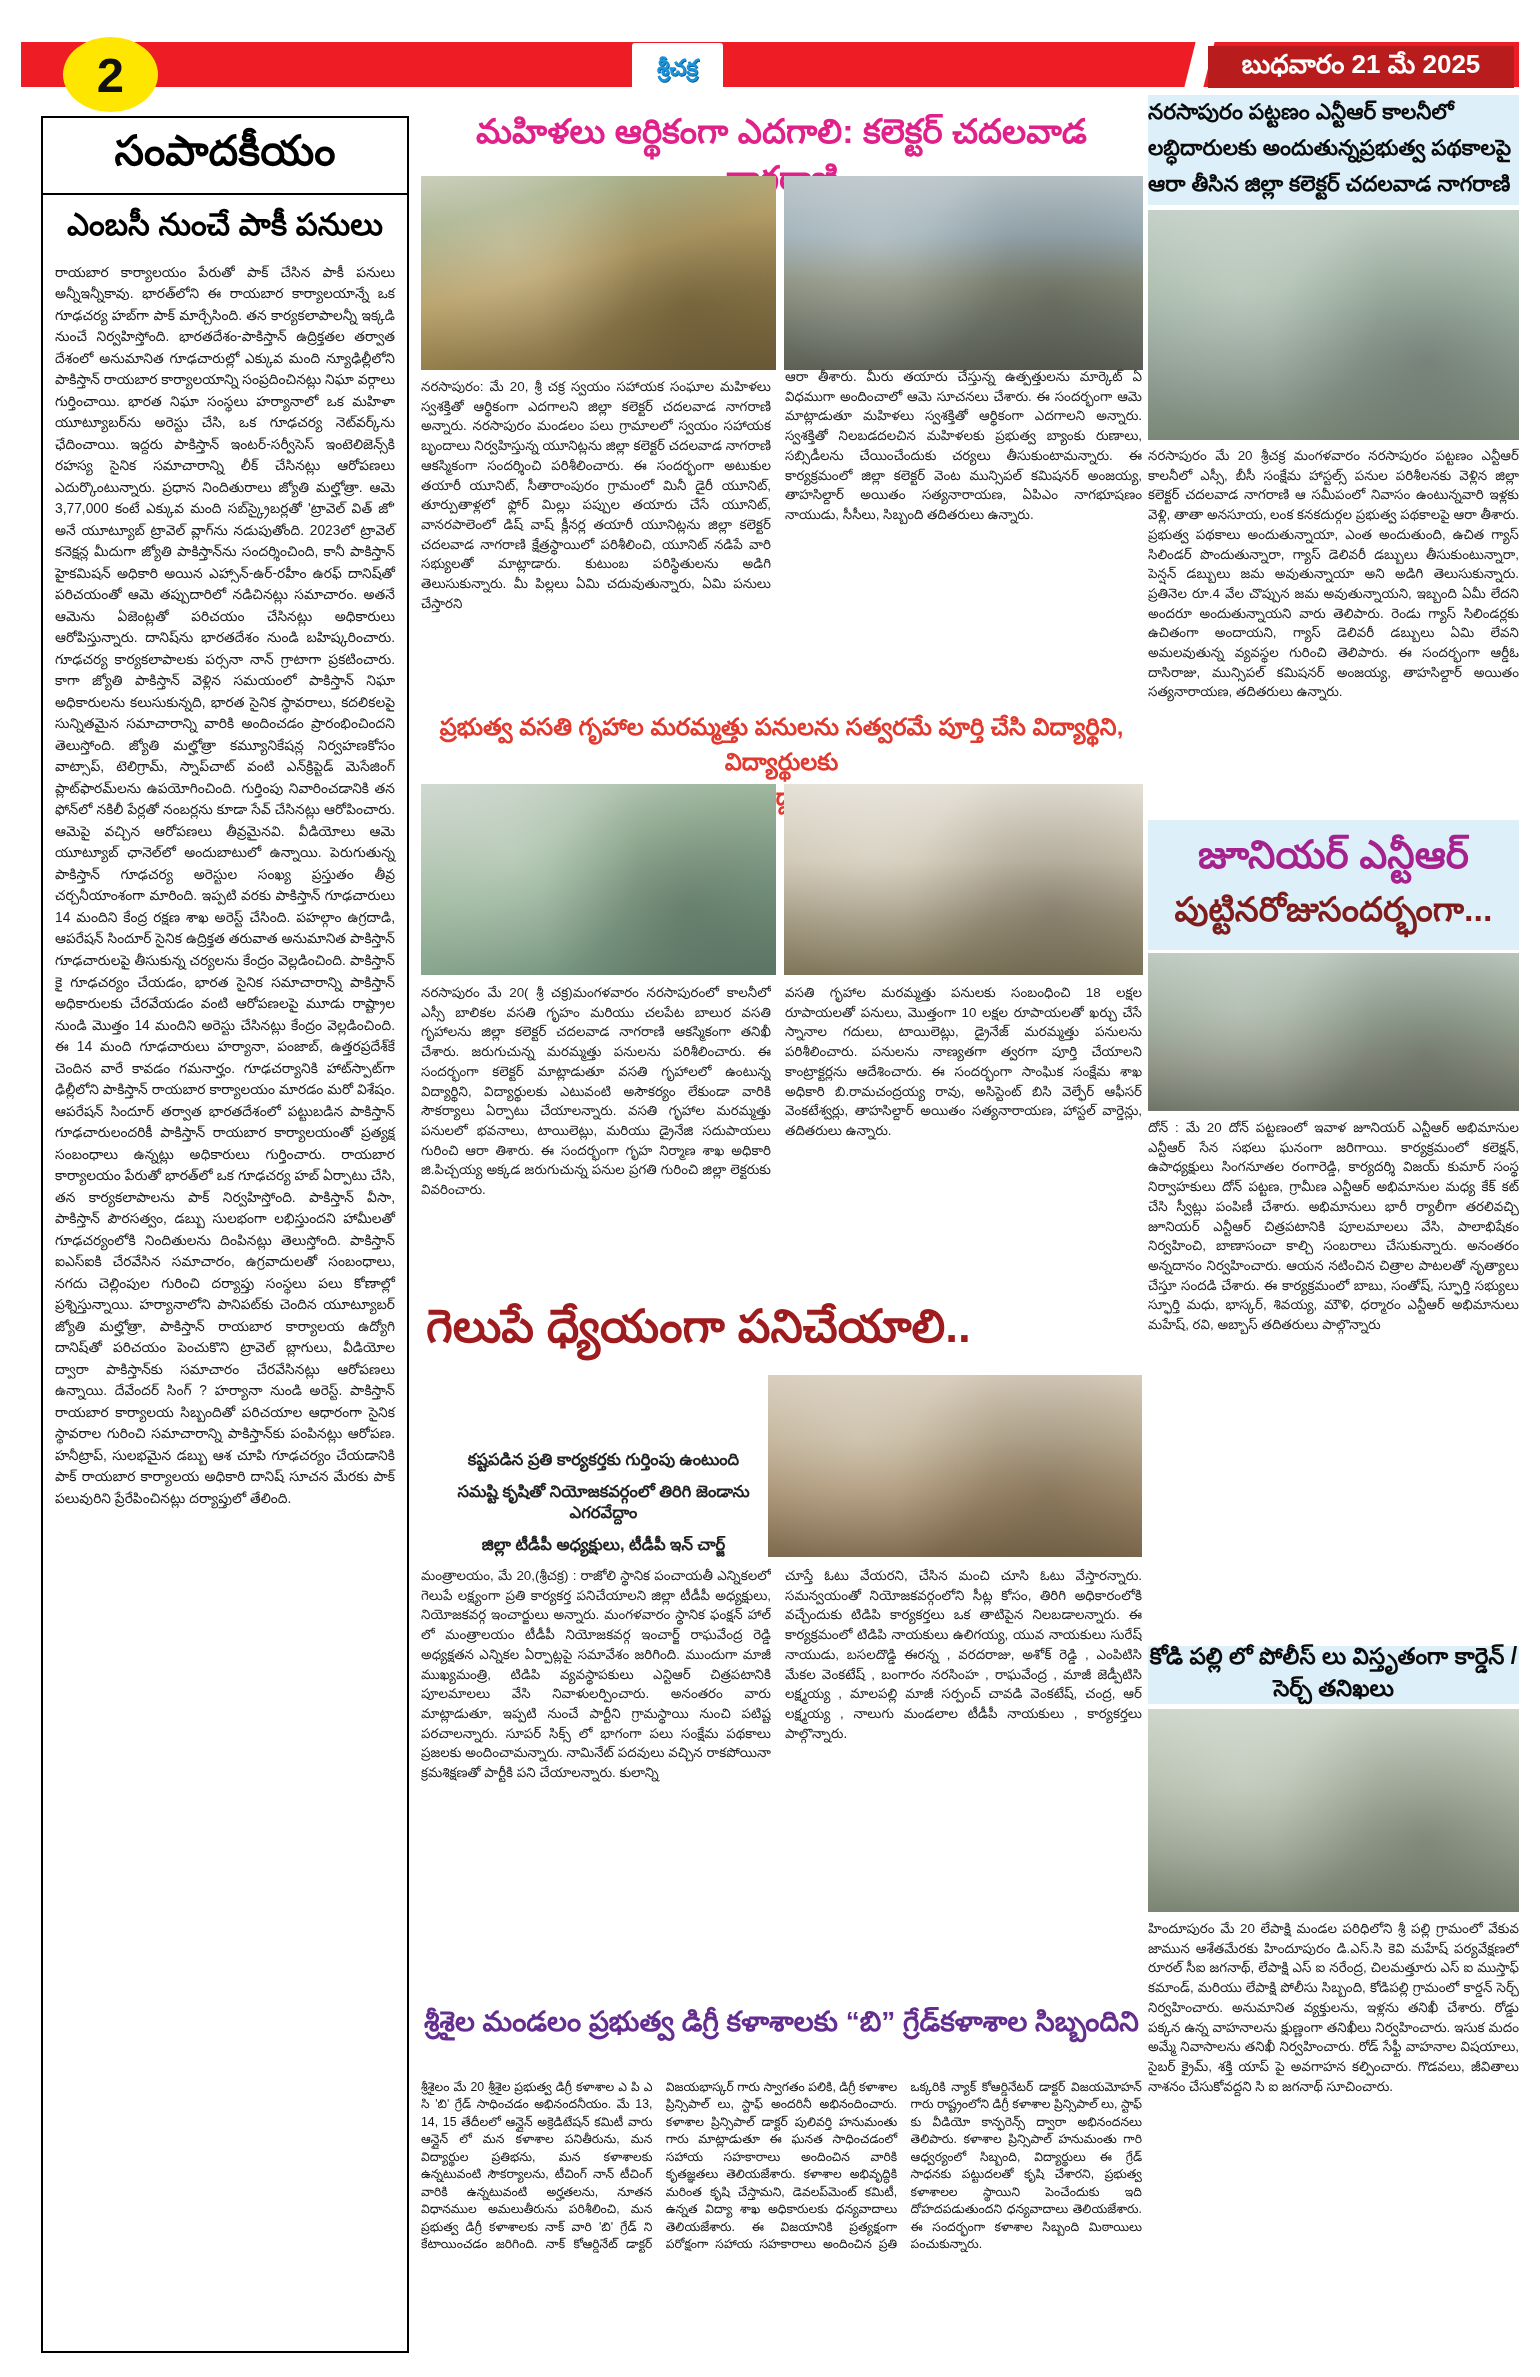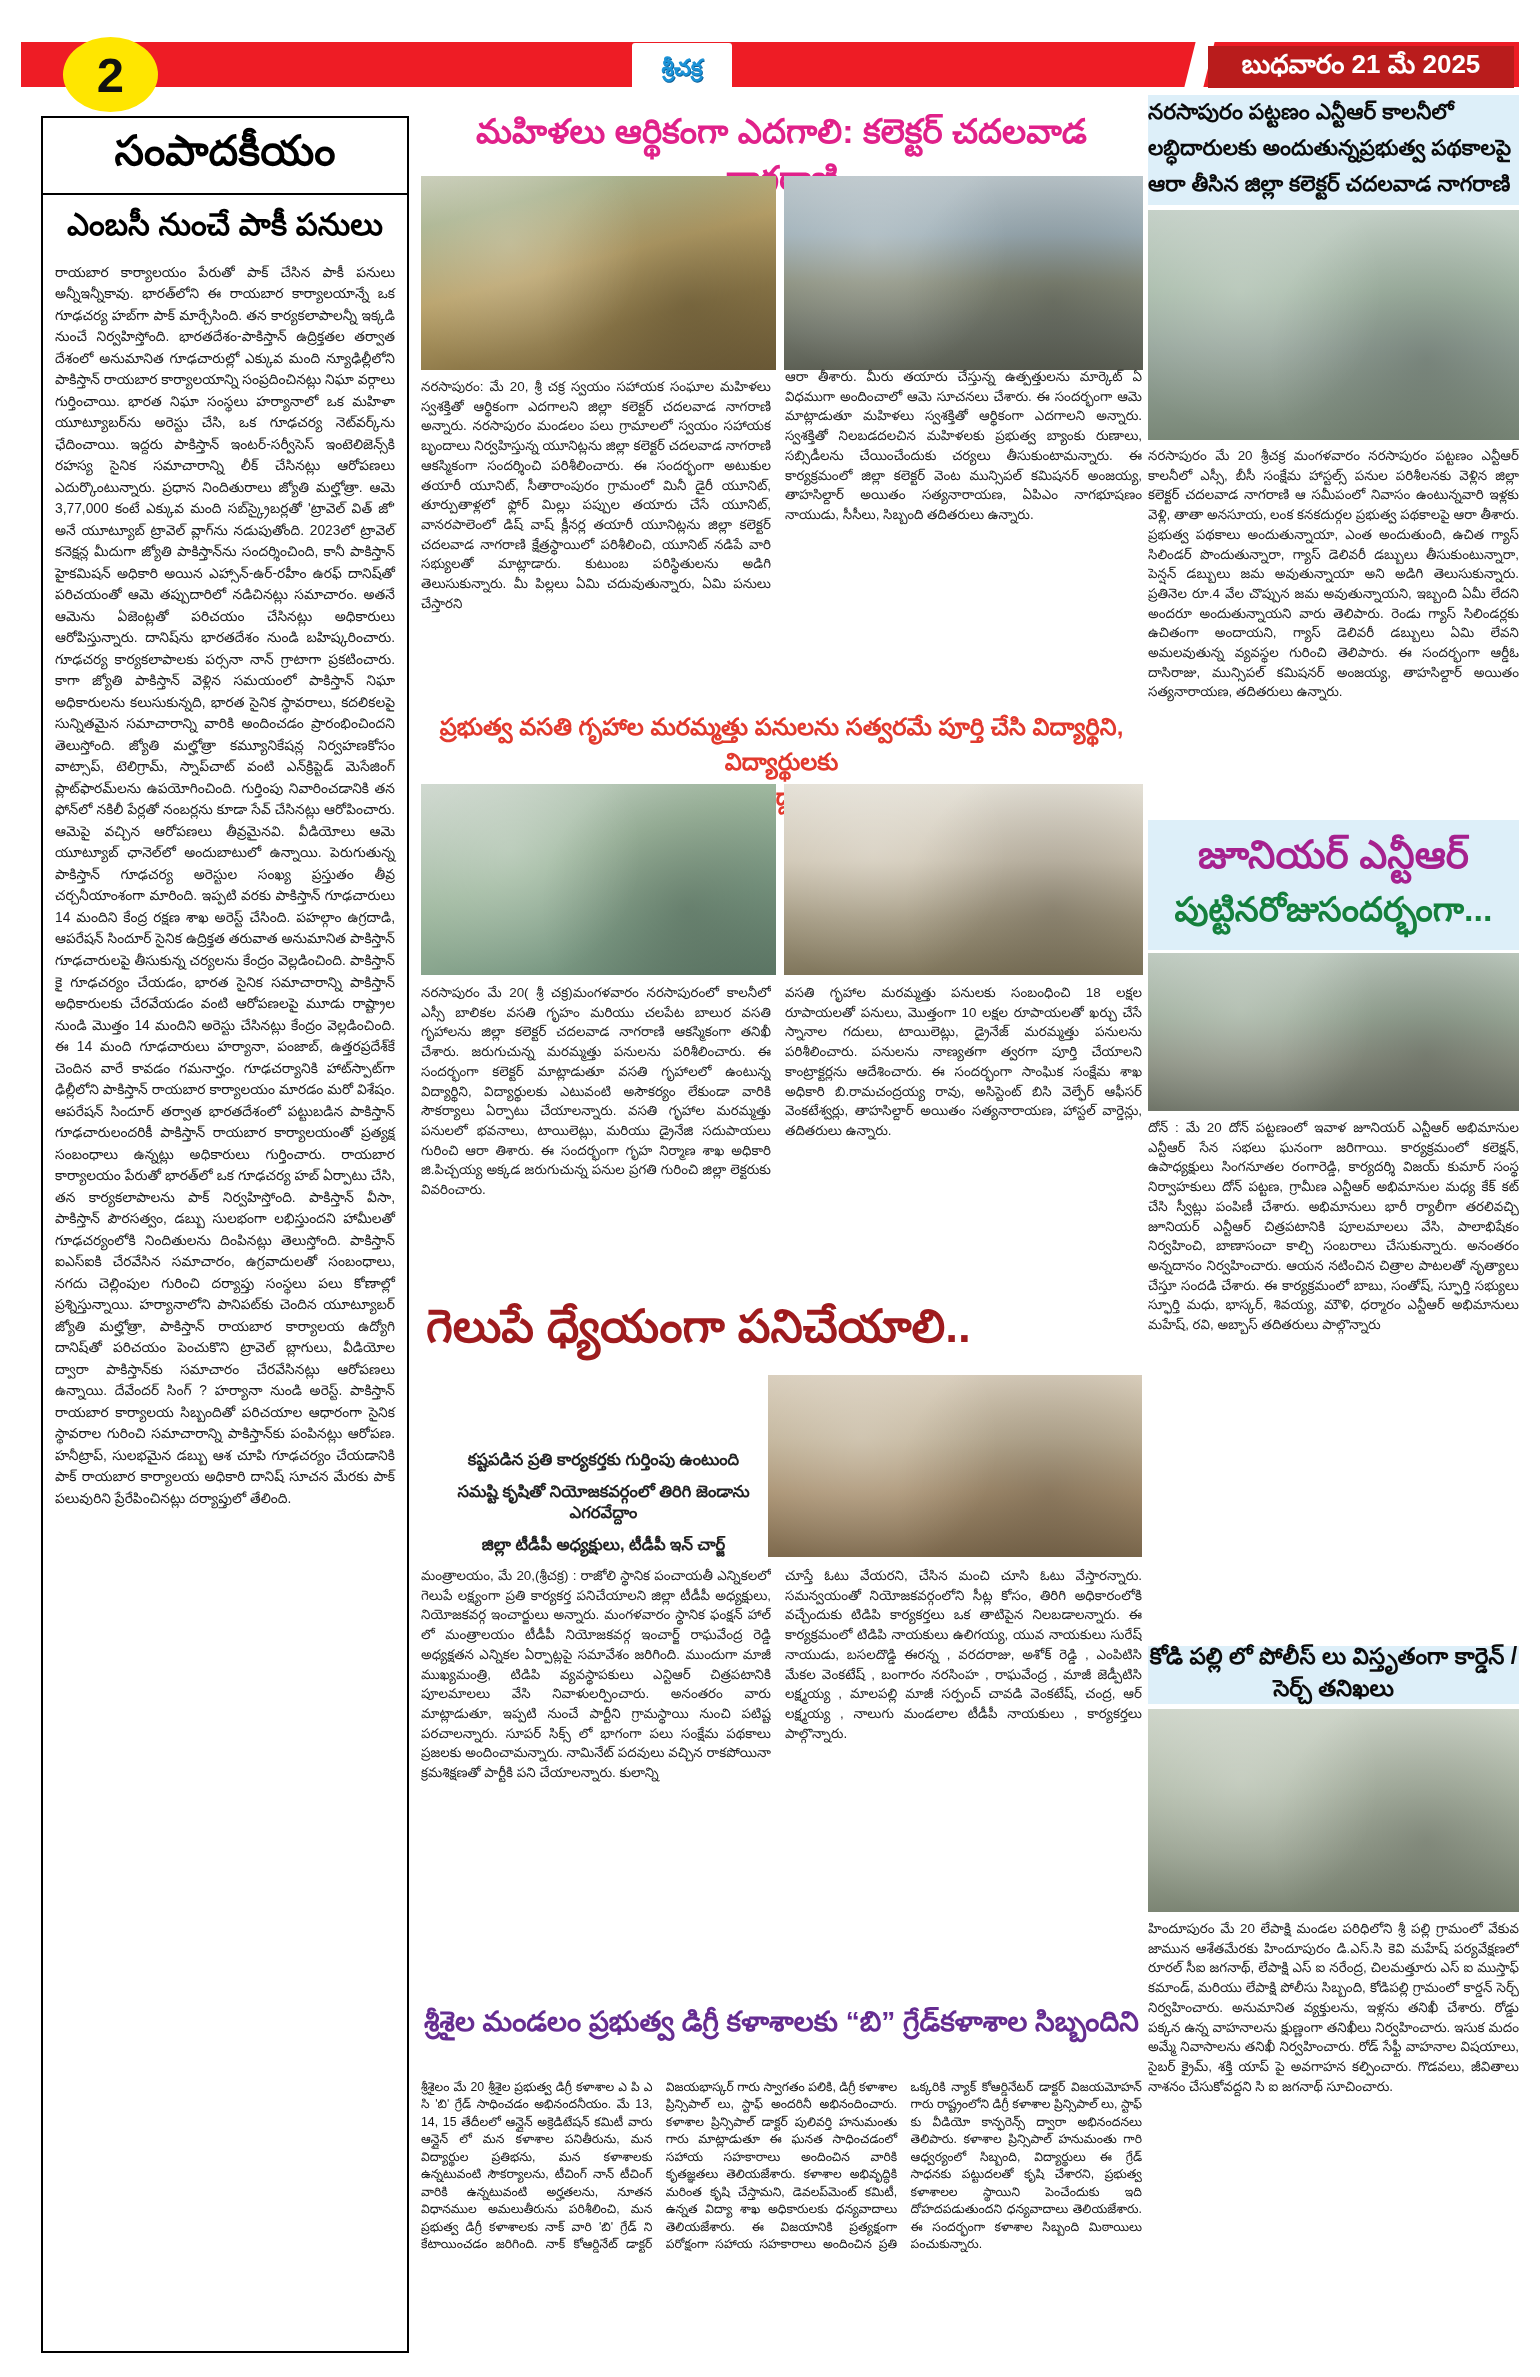--- a/index.html
+++ b/index.html
@@ -3,21 +3,21 @@
 <meta charset="utf-8">
 <style>
   html,body{margin:0;padding:0;background:#ffffff;}
   .page{position:relative;width:1541px;height:2377px;background:#ffffff;overflow:hidden;
         font-family:"Liberation Sans","DejaVu Sans",sans-serif;color:#111;}
   
   .header-bar{position:absolute;left:21px;top:42px;width:1498px;height:45px;background:#ee1c25;}
   .page-circle{position:absolute;left:63px;top:37px;width:95px;height:75px;border-radius:50%;
         background:#ffe600;display:flex;align-items:center;justify-content:center;
         font-size:49px;font-weight:bold;color:#111;z-index:3;}
-  .logo-box{position:absolute;left:632px;top:43px;width:100px;height:55px;background:#ffffff;
+  .logo-box{position:absolute;left:632px;top:43px;width:91px;height:55px;background:#ffffff;
         border-radius:3px;display:flex;align-items:center;justify-content:center;z-index:3;text-align:center;}
   .logo-text{font-size:22.4px;font-weight:bold;color:#1b93d8;text-shadow:0.7px 0.7px 0 #0d5d95;}
   .date-slash{position:absolute;left:1190px;top:42px;width:19.4px;height:45px;background:#ffffff;
         transform:skewX(-14deg);z-index:4;}
   .date-box{position:absolute;left:1208px;top:46px;width:306px;height:42px;background:#b91c1c;
         display:flex;align-items:center;justify-content:center;z-index:5;}
   .date-text{color:#ffffff;font-size:26px;font-weight:bold;}
   
   .editorial{position:absolute;left:41px;top:116px;width:368px;height:2237px;
         border:2.2px solid #000;background:#fff;box-sizing:border-box;overflow:hidden;}
@@ -64,21 +64,21 @@
   
   .r-boxA{position:absolute;left:1148px;top:95px;width:371px;height:110px;background:#ddeff9;
         display:flex;flex-direction:column;justify-content:center;gap:6px;text-align:left;}
   .r-boxA div{font-size:21.6px;font-weight:bold;color:#0b0b0b;}
   .photoA{left:1148px;top:210px;width:371px;height:230px;
         background:linear-gradient(180deg,#c3cfc6,#a8bbaa 35%,#96a59b 60%,#7a8878);}
   .r-bodyA{position:absolute;left:1148px;top:446px;width:371px;height:371px;}
   .r-boxB{position:absolute;left:1148px;top:820px;width:371px;height:130px;background:#ddeff9;
         display:flex;flex-direction:column;justify-content:center;gap:3px;text-align:center;}
   .r-boxB .l1{font-size:39px;font-weight:bold;color:#a6218e;}
-  .r-boxB .l2{font-size:34px;font-weight:bold;color:#15803d;}
+  .r-boxB .l2{font-size:34px;font-weight:bold;color:#7f1d1d;}
   .photoB{left:1148px;top:953px;width:371px;height:158px;
         background:linear-gradient(180deg,#bcc8bd,#9fae9d 40%,#8d9284 70%,#6f7468);}
   .r-bodyB{position:absolute;left:1148px;top:1118px;width:371px;height:523px;}
   .r-boxC{position:absolute;left:1148px;top:1646px;width:371px;height:58px;background:#ddeff9;
         display:flex;align-items:center;justify-content:center;text-align:center;}
   .r-boxC div{font-size:23px;font-weight:bold;color:#0b0b0b;}
   .photoC{left:1148px;top:1709px;width:371px;height:203px;
         background:linear-gradient(180deg,#cdd4c8,#b2bcab 40%,#9aa392 70%,#7c8574);}
   .r-bodyC{position:absolute;left:1148px;top:1919px;width:371px;height:437px;}
 </style>

